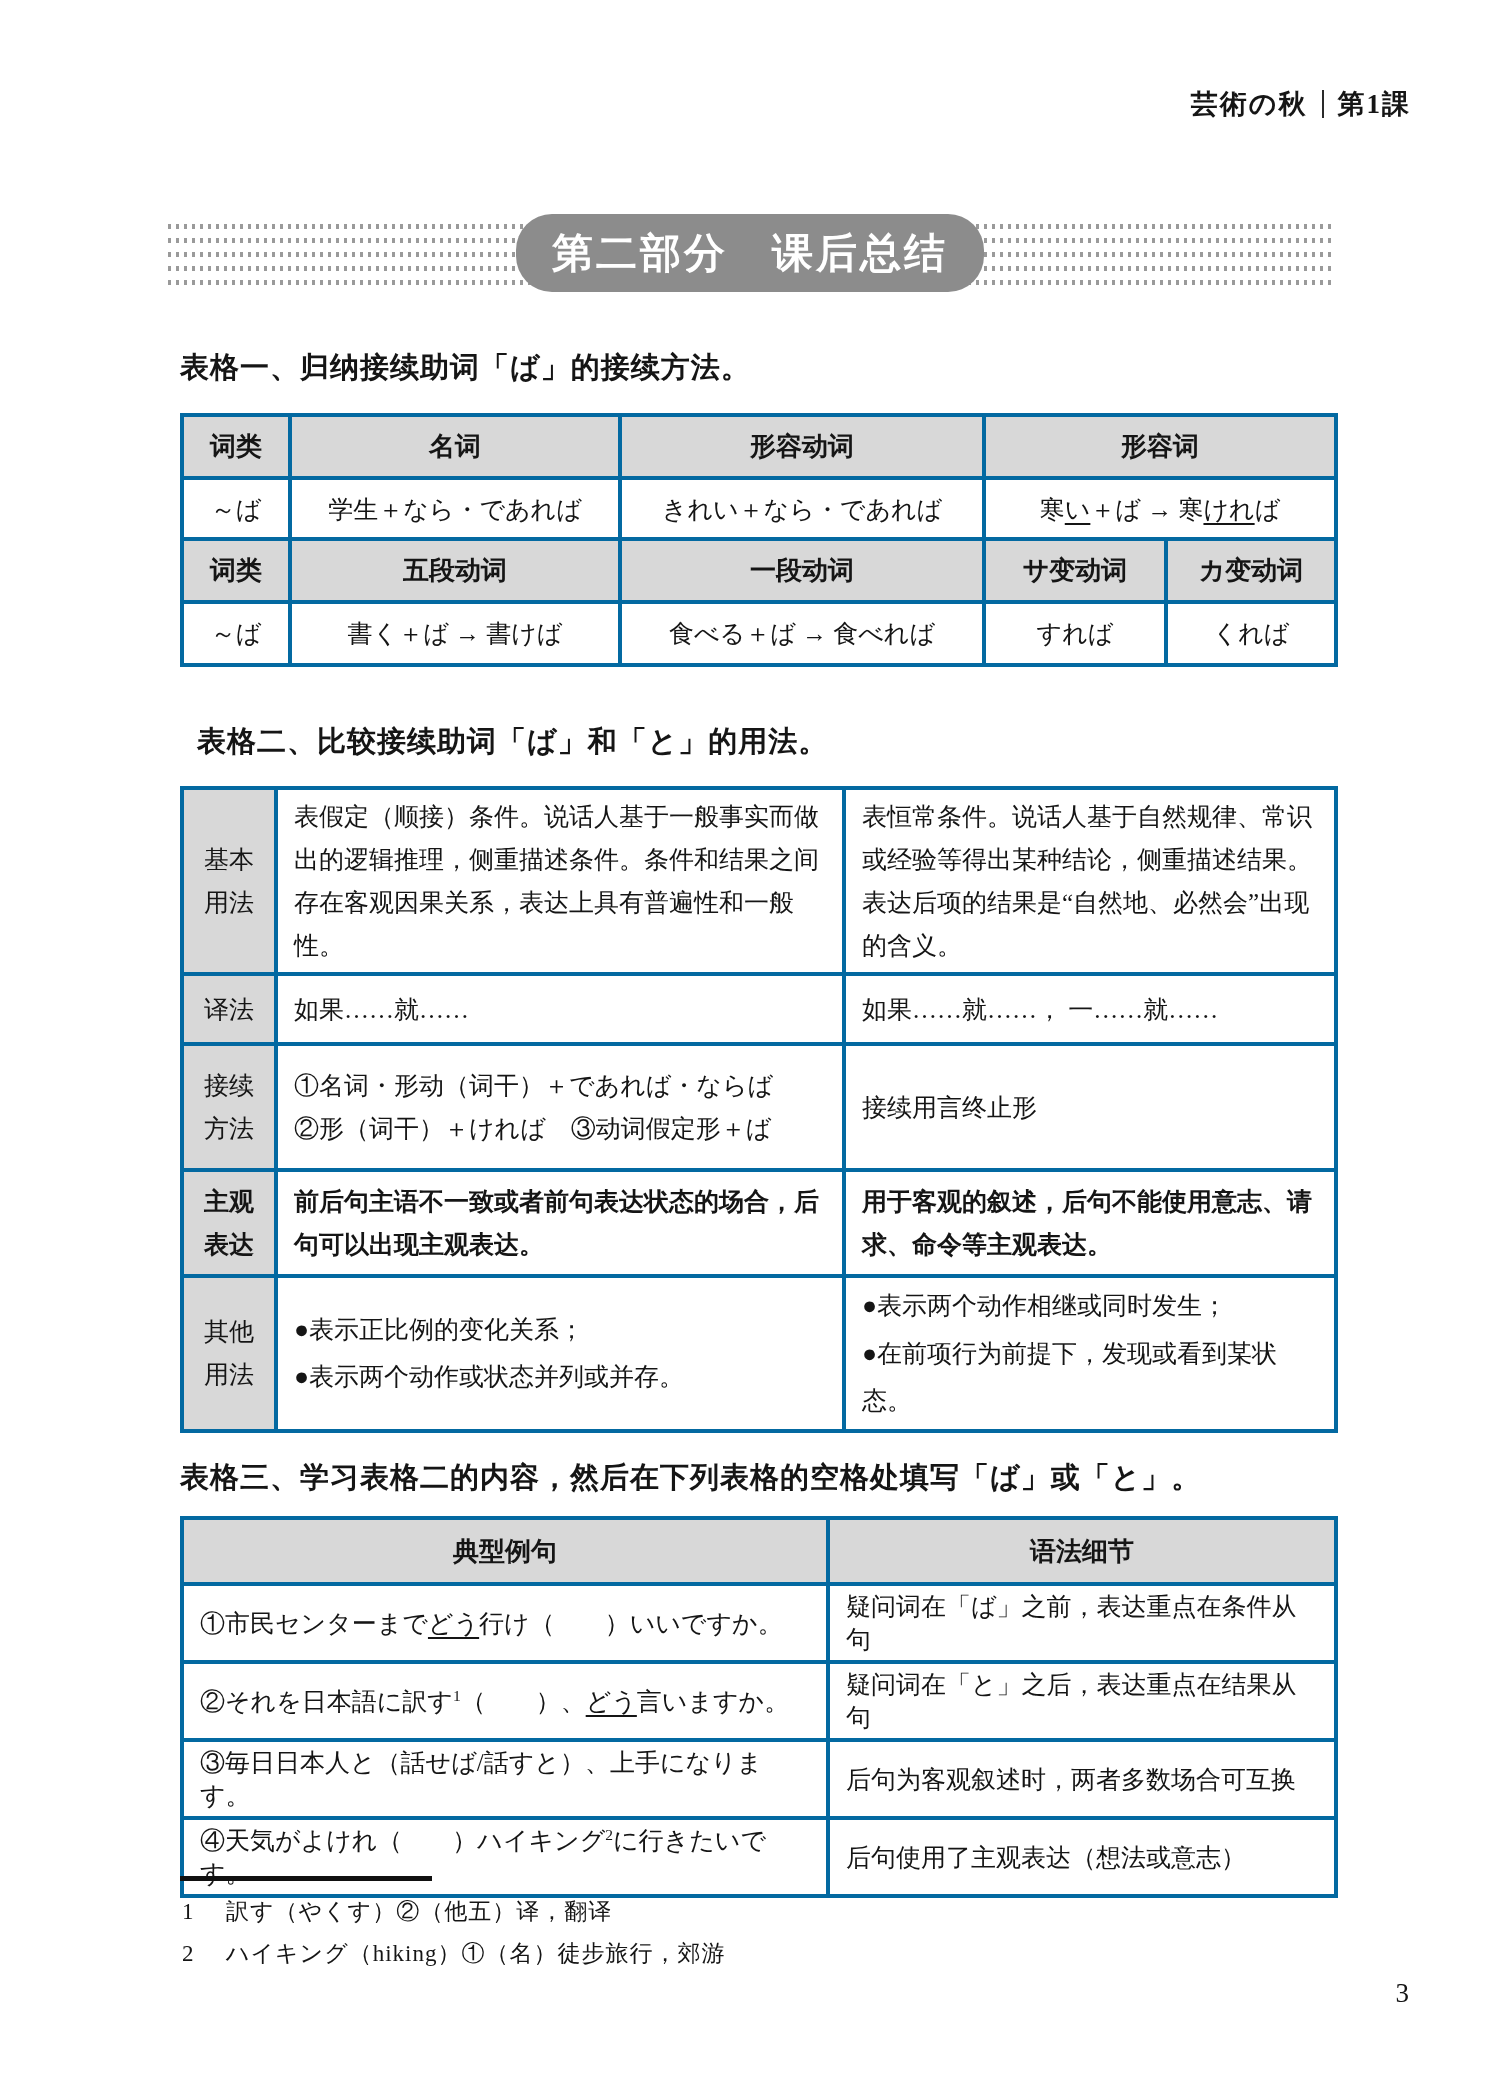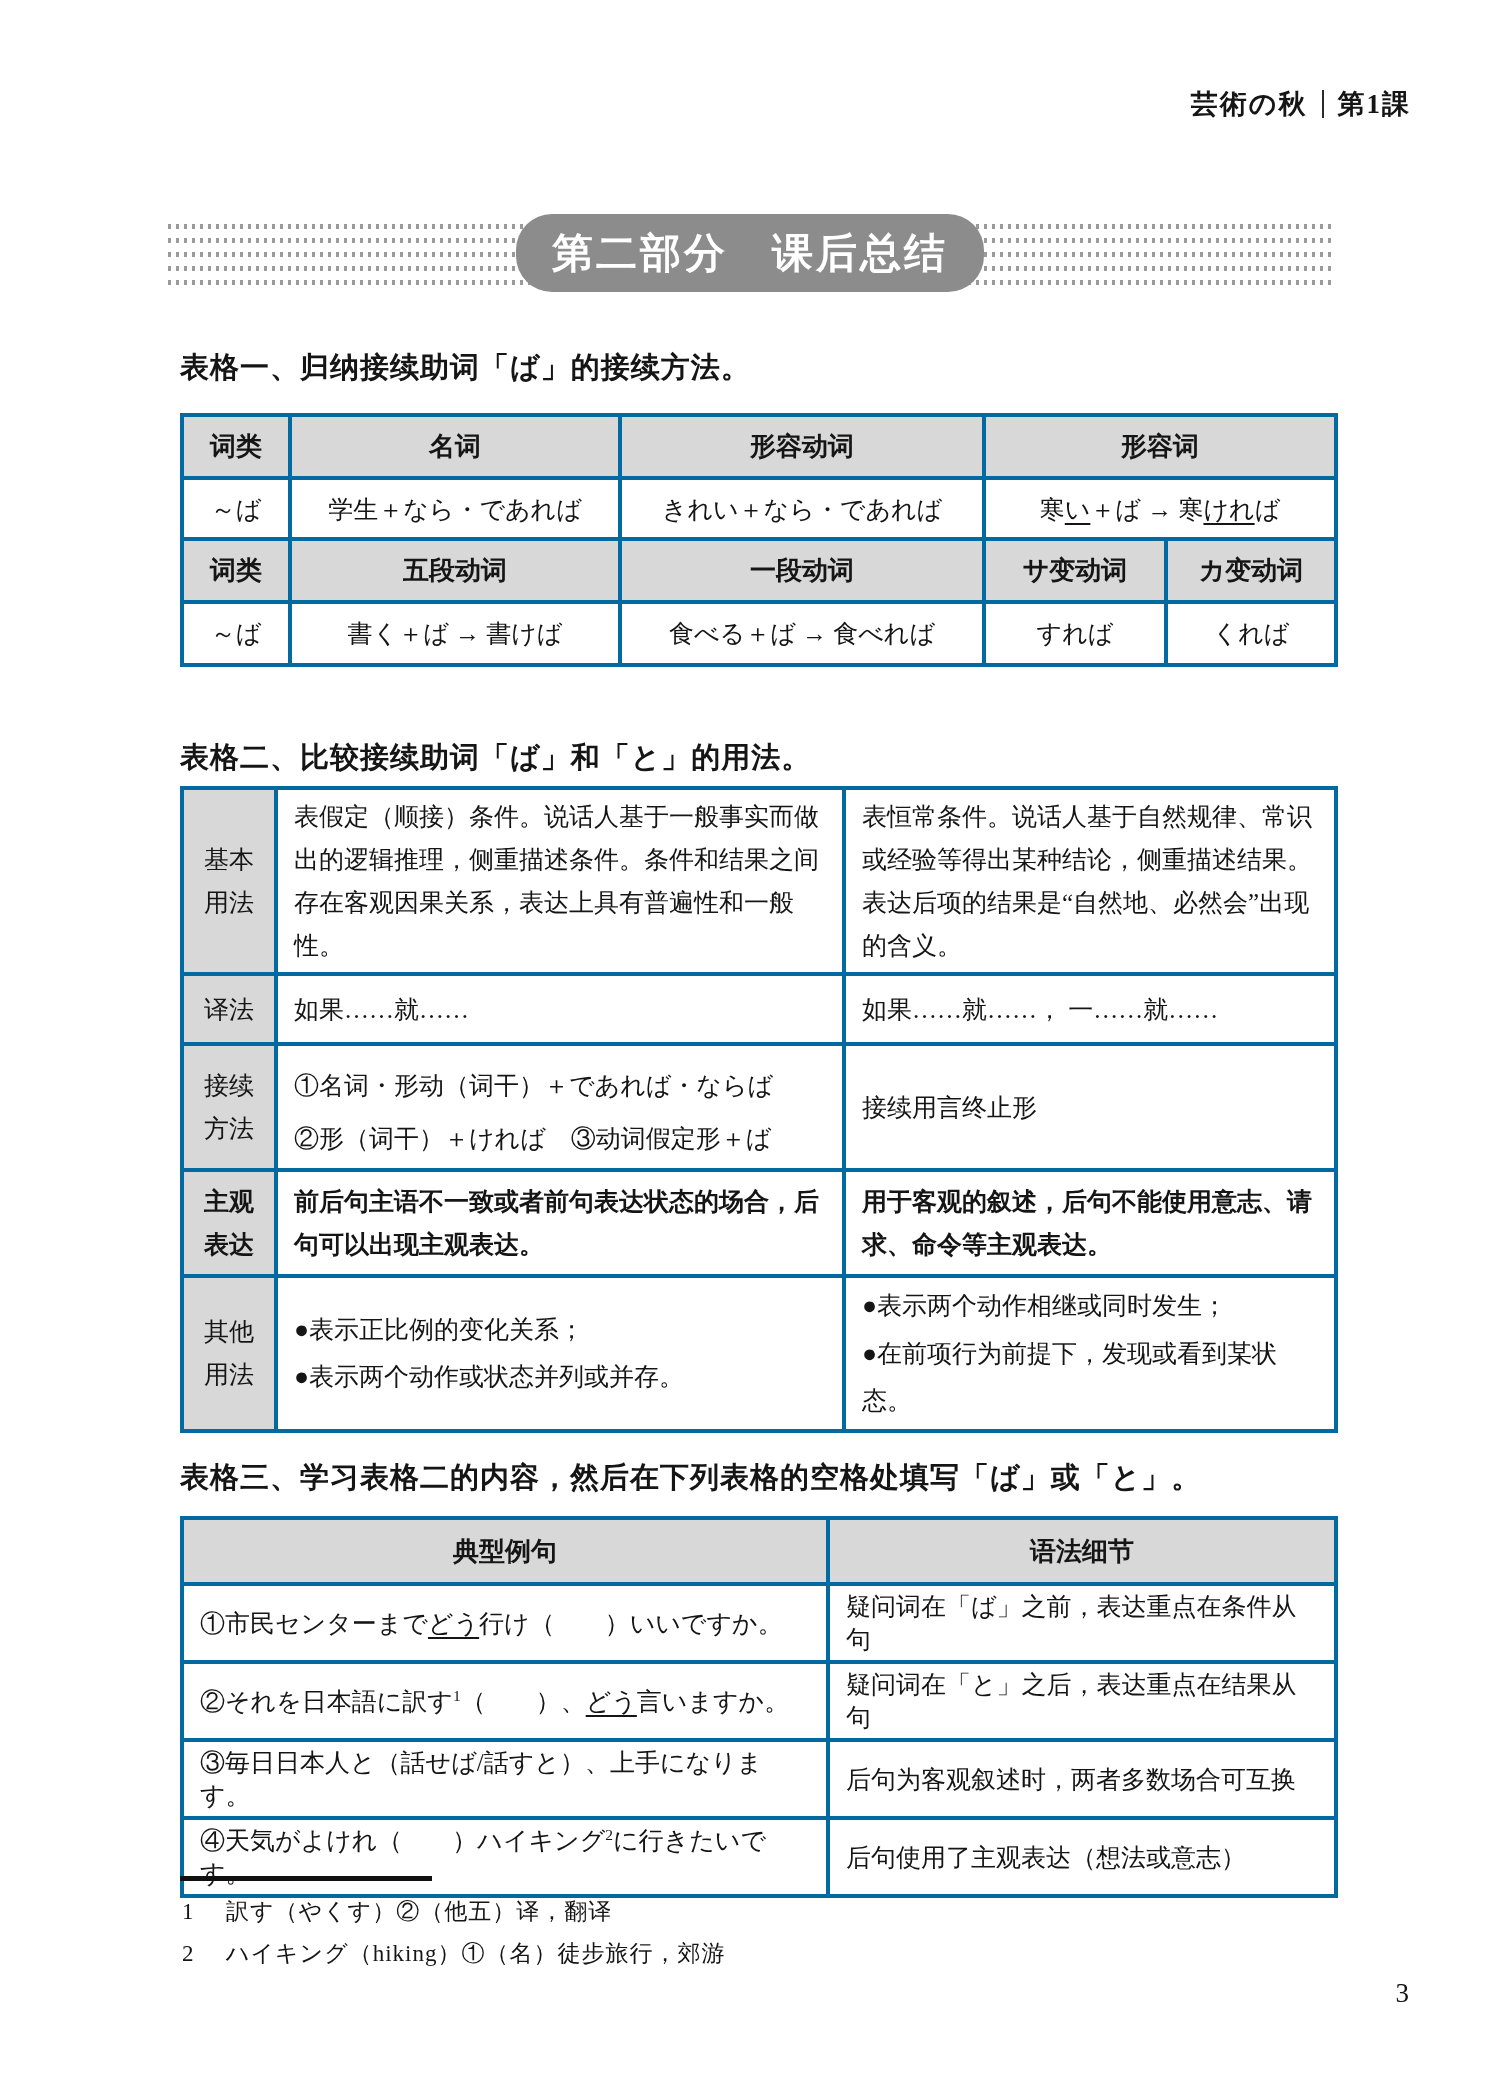--- a/index.html
+++ b/index.html
@@ -30,21 +30,21 @@
   
   table{border-collapse:collapse;table-layout:fixed;}
   table,th,td{border:4px solid #0369a1;}
   table{border-width:3px;}
   th{background:#d8d8d8;font-weight:bold;font-size:26px;text-align:center;padding:4px 6px;}
   td{font-size:25px;padding:4px 16px;vertical-align:middle;}
   td.c{text-align:center;padding:4px 6px;}
   td.lab{background:#d8d8d8;text-align:center;padding:4px 8px;line-height:1.7;}
   .u{text-decoration:underline;text-underline-offset:5px;}
   sup{font-size:0.62em;}
-  .line{display:block;line-height:1.72;margin-top:10px;}
+  .line{display:block;line-height:1.72;}
   .bullets div{line-height:1.9;}
 
   
   .t1{left:180px;width:1158px;}
   .t1 tr{height:63px;}
   .t1a{top:413px;}
   .t1b{top:537px;}
 
   
   .t2{top:786px;left:180px;width:1158px;}
@@ -127,21 +127,21 @@
   <tr>
     <td class="c">～ば</td>
     <td class="c">書く＋ば → 書けば</td>
     <td class="c">食べる＋ば → 食べれば</td>
     <td class="c">すれば</td>
     <td class="c">くれば</td>
   </tr>
 </tbody>
   </table>
 
-<div class="abs sec-h" style="top:738px;">表格二、比较接续助词「ば」和「と」的用法。</div>
+<div class="abs sec-h" style="top:722px;margin-left:17px;">表格二、比较接续助词「ば」和「と」的用法。</div>
 
 <table class="abs t2">
   <colgroup>
       <col style="width:94px">
       <col style="width:568px">
       <col>
     </colgroup>
   <tbody>
   <tr style="height:186px;">
     <td class="lab">基本用法</td>

